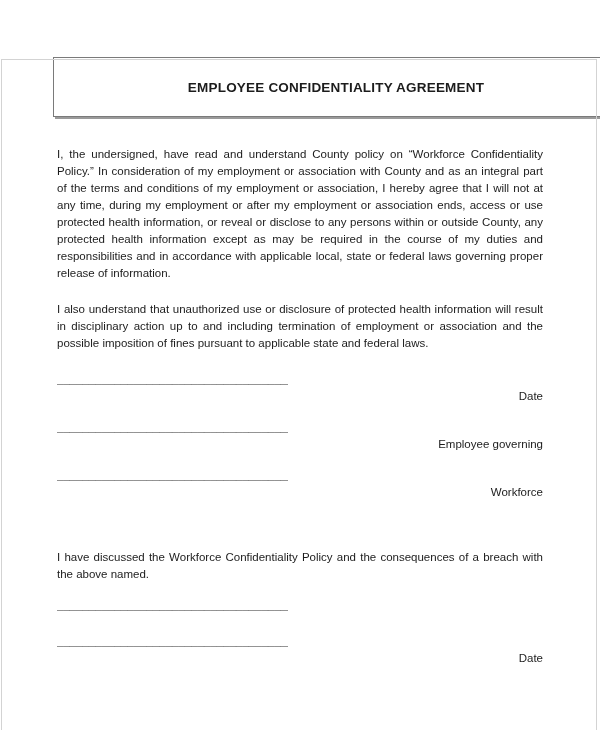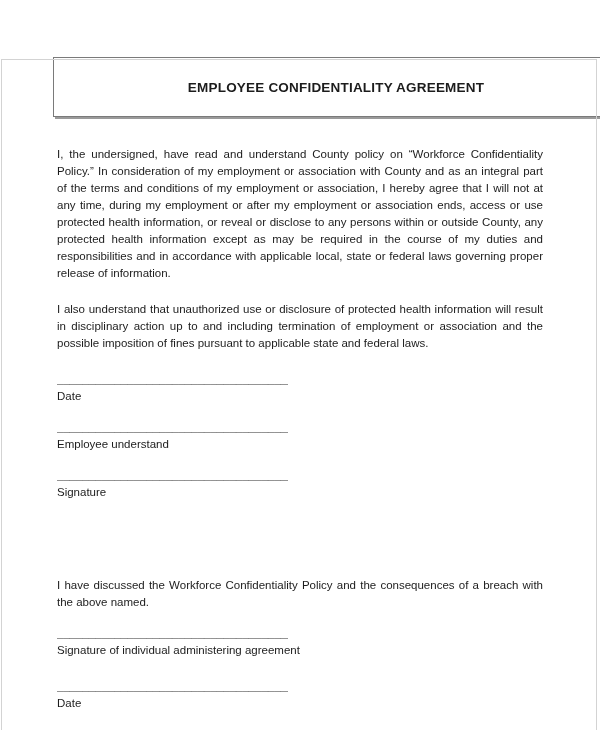--- a/index.html
+++ b/index.html
@@ -54,21 +54,21 @@
     font-size: 11.5px;
     line-height: 17px;
   }
 
   .body-text {
     text-align: justify;
   }
 
   .p-intro { margin-top: 29px; }
   .p-disciplinary { margin-top: 19px; }
-  .p-discussion { margin-top: 76px; }
+  .p-discussion { margin-top: 48px; }
 
   .sig-block { margin-top: 19px; }
   .admin-block { margin-top: 14px; }
 
   .field { }
   .field.emp { margin-bottom: 14px; }
   .field.adm { margin-bottom: 19px; }
   .field:last-child { margin-bottom: 0; }
 
   .sig-line {
@@ -78,20 +78,21 @@
     white-space: nowrap;
     color: #6b6b6b;
     font-size: 11.5px;
     line-height: 17px;
     cursor: text;
   }
 
   .field-label {
     height: 17px;
     line-height: 17px;
+    text-align: right;
   }
 </style>
 </head>
 <body>
 
 <div class="page">
   <div class="photo-frame"></div>
 
   <div class="title-box">
     <div class="title-text">EMPLOYEE CONFIDENTIALITY AGREEMENT</div>
@@ -105,37 +106,36 @@
 
     <div class="sig-block">
 
       <div class="field emp">
         <div class="sig-line">________________________________________________</div>
         <div class="field-label">Date</div>
       </div>
 
       <div class="field emp">
         <div class="sig-line">________________________________________________</div>
-        <div class="field-label">Employee understand</div>
+        <div class="field-label">Employee governing</div>
       </div>
 
       <div class="field emp">
         <div class="sig-line">________________________________________________</div>
-        <div class="field-label">Signature</div>
+        <div class="field-label">Workforce</div>
       </div>
 
     </div>
 
     <p class="body-text p-discussion">I have discussed the Workforce Confidentiality Policy and the consequences of a breach with the above named.</p>
 
     <div class="admin-block">
 
       <div class="field adm">
         <div class="sig-line">________________________________________________</div>
-        <div class="field-label">Signature of individual administering agreement</div>
       </div>
 
       <div class="field adm">
         <div class="sig-line">________________________________________________</div>
         <div class="field-label">Date</div>
       </div>
 
     </div>
 
   </div>

